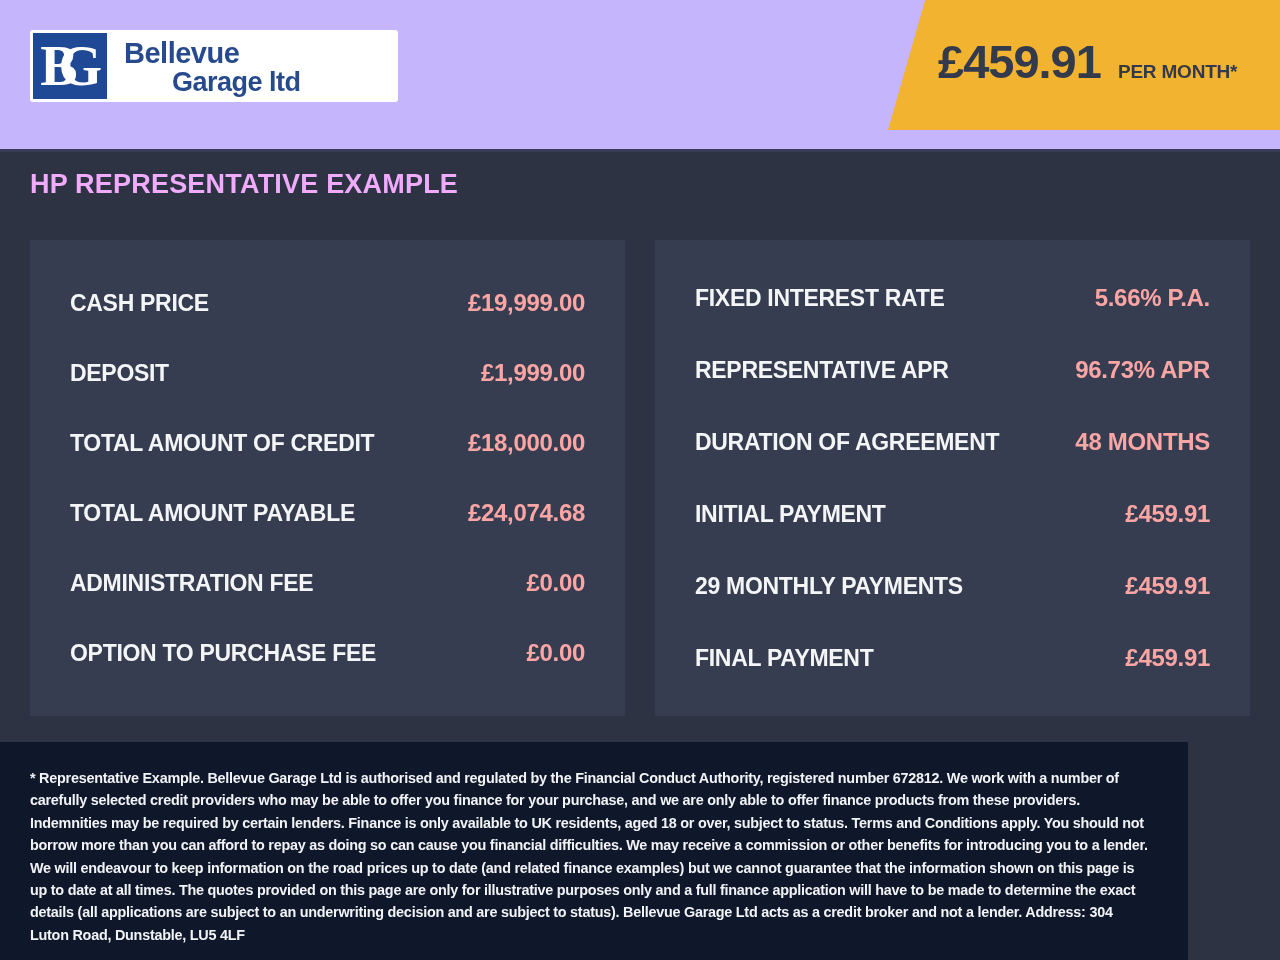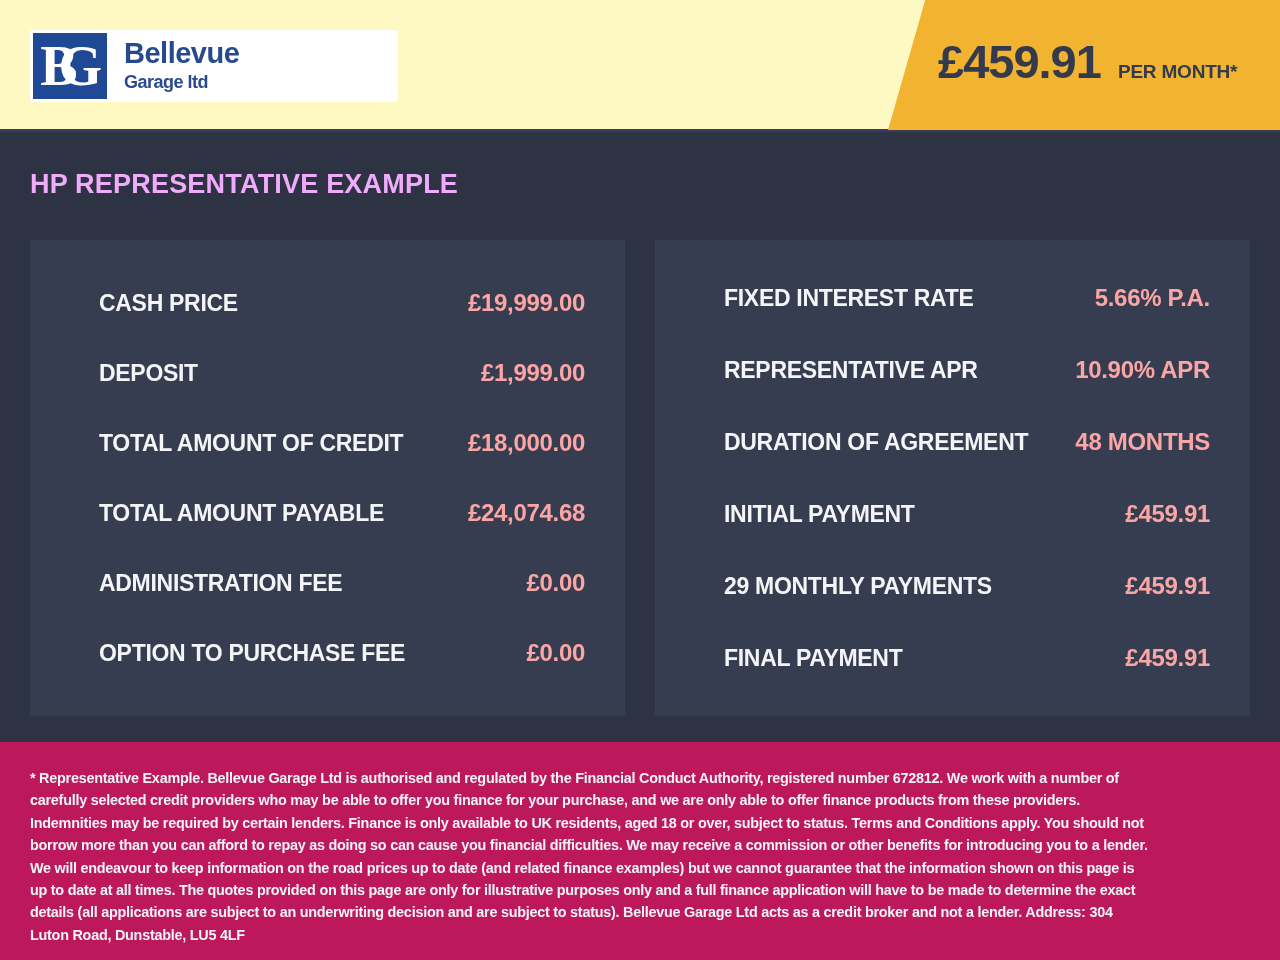--- a/index.html
+++ b/index.html
@@ -10,22 +10,22 @@
     height: 960px;
     background: #2E3343;
     overflow: hidden;
     font-family: "Liberation Sans", sans-serif;
   }
 
   
   .header {
     position: absolute;
     left: 0; top: 0;
-    width: 1280px; height: 132px;
-    background: #fef9c3;
+    width: 1280px; height: 152px;
+    background: #c4b5fd;
     border-bottom: 3px solid #383C58;
   }
   .logo-box {
     position: absolute;
     left: 30px; top: 30px;
     width: 368px; height: 72px;
     background: #ffffff;
     border-radius: 3px;
     display: flex;
     align-items: center;
@@ -47,24 +47,25 @@
     flex: none;
   }
   .logo-text { margin-left: 17px; color: #27498D; }
   .logo-line1 {
     font-size: 29px;
     font-weight: bold;
     line-height: 32px;
     letter-spacing: -0.5px;
   }
   .logo-line2 {
-    font-size: 18px;
+    font-size: 27px;
     font-weight: bold;
     line-height: 26px;
     letter-spacing: -0.5px;
+    margin-left: 48px;
   }
 
   
   .banner {
     position: absolute;
     right: 0; top: 0;
     width: 392px; height: 130px;
     background: #F2B331;
     clip-path: polygon(9.5% 0, 100% 0, 100% 100%, 0 100%);
     display: flex;
@@ -105,21 +106,20 @@
     display: flex;
     flex-direction: column;
   }
   .panel-left { left: 30px; }
   .panel-right { left: 655px; gap: 12px; }
   .finance-row {
     height: 70px;
     display: flex;
     align-items: center;
     justify-content: space-between;
-    margin-left: 29px;
   }
   .finance-label {
     color: #F4F5F7;
     font-size: 23px;
     font-weight: bold;
     letter-spacing: -0.3px;
     white-space: nowrap;
   }
   .finance-value {
     color: #fca5a5;
@@ -127,22 +127,22 @@
     font-weight: bold;
     letter-spacing: -0.3px;
     white-space: nowrap;
     text-align: right;
   }
 
   
   .footer {
     position: absolute;
     left: 0; top: 742px;
-    width: 1280px; height: 218px;
-    background: #be185d;
+    width: 1188px; height: 218px;
+    background: #0f172a;
   }
   .disclaimer {
     position: absolute;
     left: 30px; top: 25px;
     width: 1124px;
     color: #F2F3F6;
     font-size: 14.4px;
     font-weight: bold;
     line-height: 22.4px;
     letter-spacing: -0.25px;
@@ -196,21 +196,21 @@
     </div>
   </div>
 
   <div class="panel panel-right">
     <div class="finance-row">
       <span class="finance-label">FIXED INTEREST RATE</span>
       <span class="finance-value">5.66% P.A.</span>
     </div>
     <div class="finance-row">
       <span class="finance-label">REPRESENTATIVE APR</span>
-      <span class="finance-value">10.90% APR</span>
+      <span class="finance-value">96.73% APR</span>
     </div>
     <div class="finance-row">
       <span class="finance-label">DURATION OF AGREEMENT</span>
       <span class="finance-value">48 MONTHS</span>
     </div>
     <div class="finance-row">
       <span class="finance-label">INITIAL PAYMENT</span>
       <span class="finance-value">£459.91</span>
     </div>
     <div class="finance-row">

